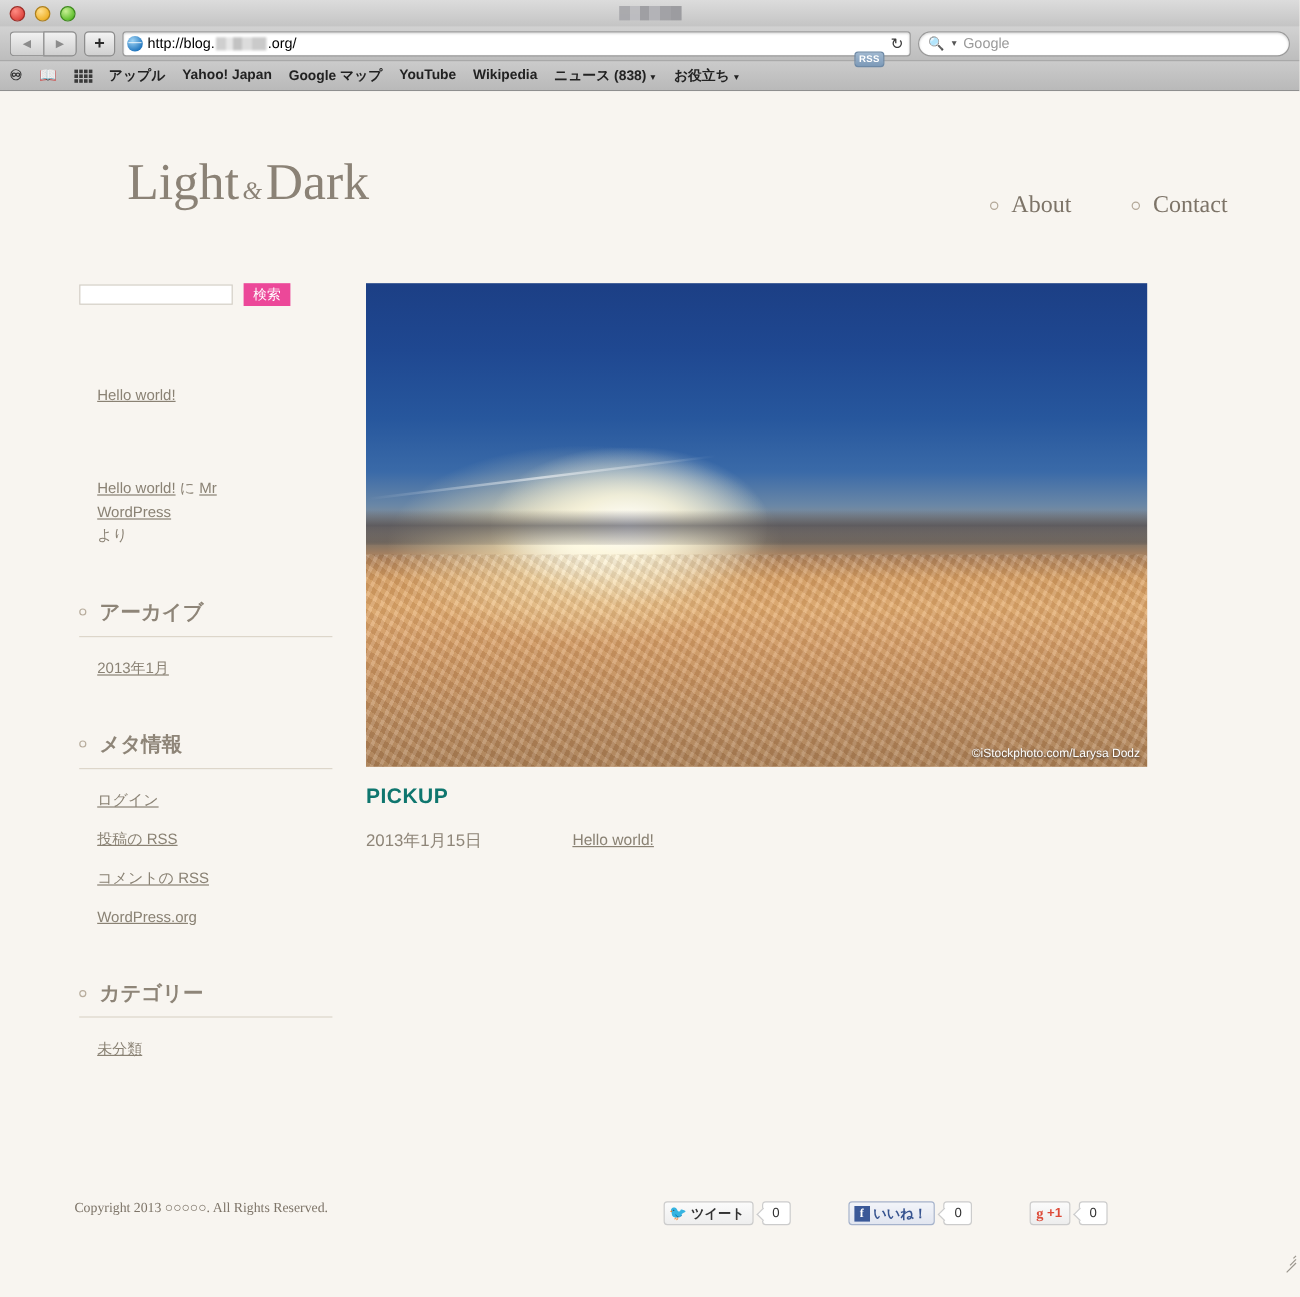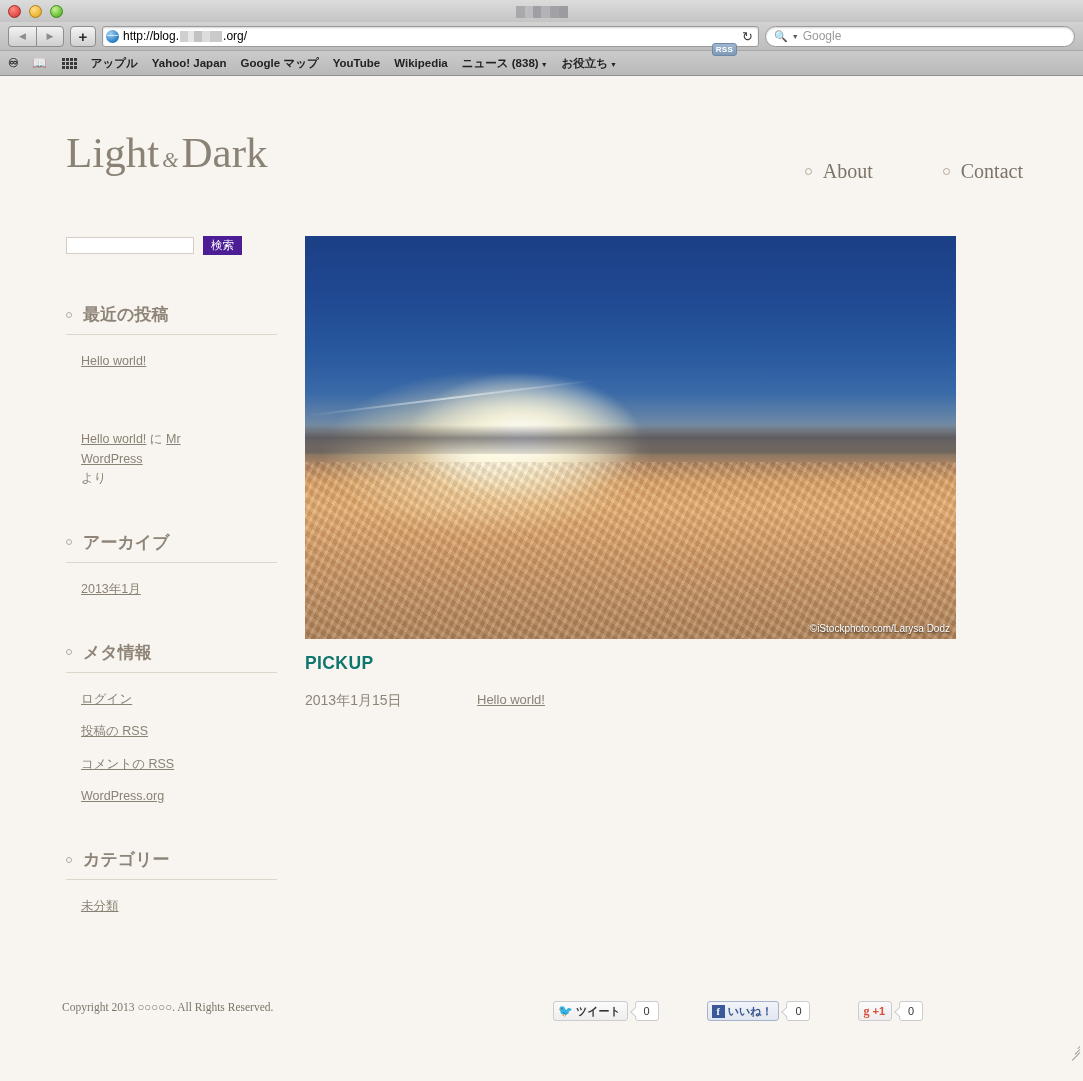--- a/index.html
+++ b/index.html
@@ -111,50 +111,50 @@
     gap:1px;
   }
   .bm-grid i { background:#3a3a3a; display:block; width:3px; height:3px; }
   .bm-item { cursor: default; white-space: nowrap; }
   .bm-item .caret { font-size: 7px; margin-left: 2px; }
 
   
   .page { width:1083px; height: 981px; background:#f8f5f0; position: relative; }
   .site-header { padding: 26px 0 0 66px; }
   .tagline { font-family:"Liberation Serif", serif; font-size: 11.5px; color:#8d8478; letter-spacing:.2px; }
-  .header-row { display:flex; align-items:flex-start; }
+  .header-row { display:flex; align-items:flex-start;margin-left:40px; }
   .site-title {
     font-family: "Liberation Serif", serif;
     font-size: 43px; color:#8b8276; font-weight: normal;
     margin: 29px 0 0 0; line-height: 1;
   }
   .site-title .amp { font-size: 21px; font-style: italic; vertical-align: baseline; padding: 0 3px; }
   .mainnav {
     margin-left: auto; margin-right: 60px; margin-top: 58px;
-    display: flex; gap: 70px;
+    display: flex; gap: 50px;
     font-family: "Liberation Serif", serif; font-size: 20px; color:#7d7468;
   }
   .mainnav a { color:#7d7468; text-decoration:none; display:flex; align-items:center; gap:11px; }
   .bullet-o {
     width: 7px; height: 7px; border:1px solid #b3a898; border-radius:50%;
     display:inline-block; flex:none;
   }
 
   .content { display:flex; padding: 53px 0 0 0; }
   
   .sidebar { width: 245px; padding-left: 66px; flex: none; }
   .searchform { display:flex; align-items:center; gap: 9px; }
   .searchform input {
     width: 128px; height: 17px; background:#fff;
     border:1px solid #d3cdc4; font-size: 11px; padding: 0 4px;
     font-family:"Liberation Sans", sans-serif;
   }
   .searchform button {
     height: 19px; padding: 0 8px; border: none;
-    background: #4c1d95; color:#fff; font-size: 11.5px;
+    background: #ec4899; color:#fff; font-size: 11.5px;
     font-family:"Liberation Sans", sans-serif; cursor:pointer;
   }
   .widget { margin-top: 42px; }
   .widget:first-of-type { margin-top: 48px; }
   .widget-title {
     display:flex; align-items:center; gap: 11px;
     font-size: 17px; color:#8e8578; font-weight: bold;
     padding-bottom: 8px; border-bottom: 1px solid #ddd6ca;
     width: 211px;
   }
@@ -353,24 +353,20 @@
 
   <div class="content">
 
     <aside class="sidebar">
       <form class="searchform">
         <input type="text" placeholder="" style="">
         <button type="submit">検索</button>
       </form>
 
       <div class="widget">
-        <div class="widget-title">
-          <span class="bullet-o"></span>
-          <span>最近の投稿</span>
-        </div>
         <ul>
           <li>
             <a href="#">Hello world!</a>
           </li>
         </ul>
       </div>
 
       <div class="widget">
         <ul>
           <li>

